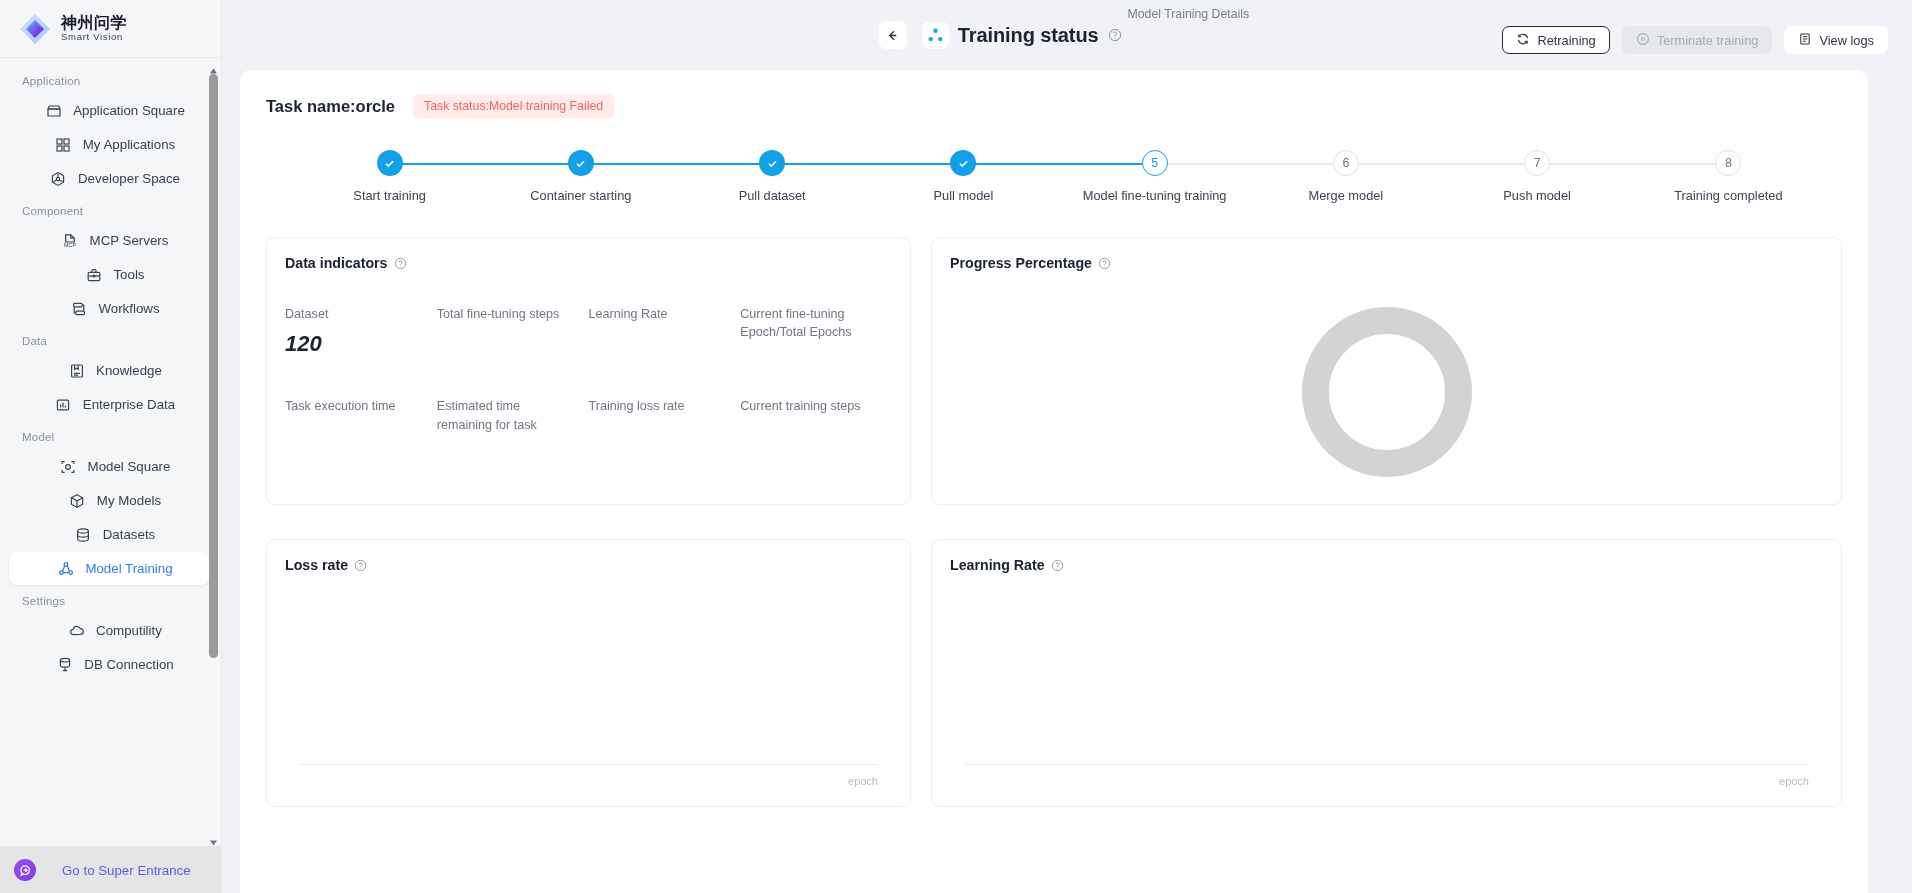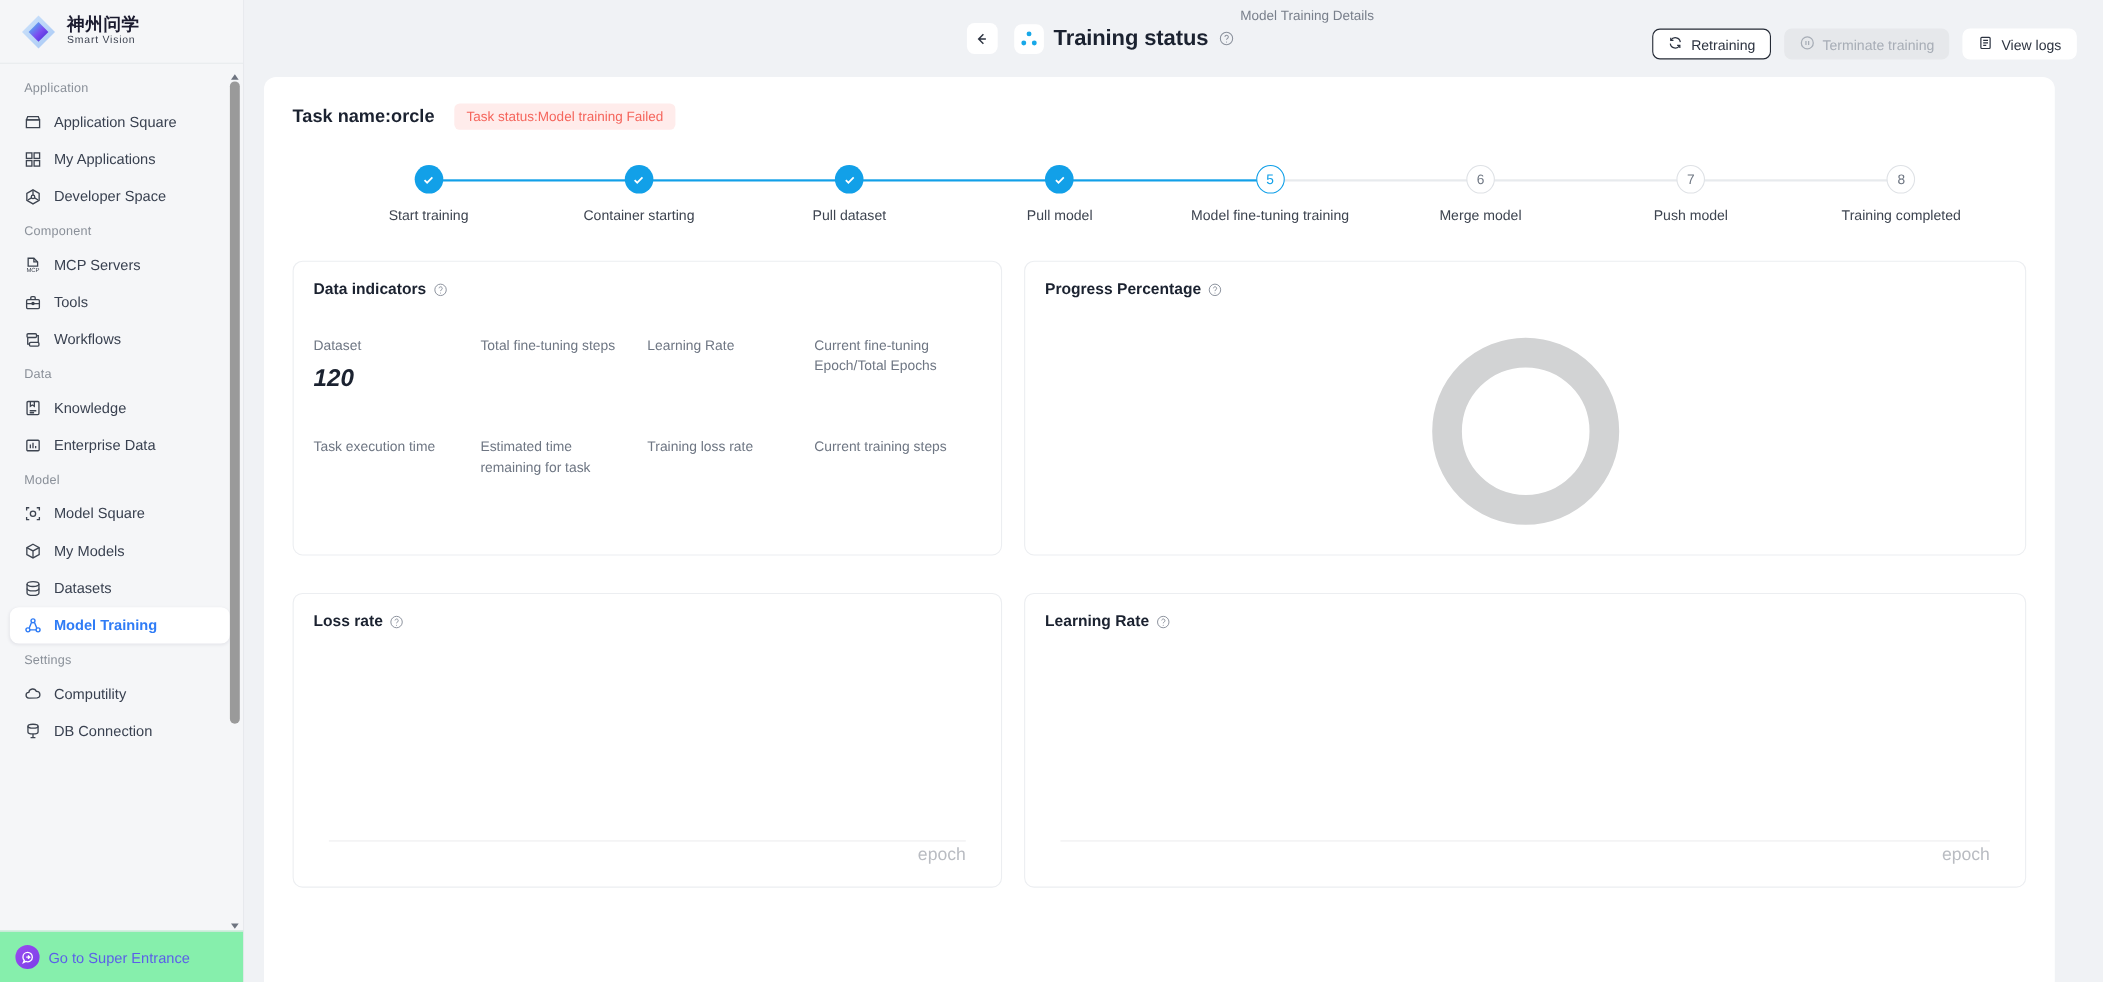--- a/index.html
+++ b/index.html
@@ -35,45 +35,45 @@
     padding-top: 8px;
   }
   .nav-group-label {
     font-size: 11.5px; color: #8a9099; padding: 9px 0 6px 22px;
     letter-spacing: .2px;
   }
   .nav-item {
     display: flex; align-items: center; gap: 11px;
     height: 33px; margin: 1px 12px 1px 9px;
     padding-left: 12px; border-radius: 8px;
-    font-size: 13.3px; color: #394150; cursor: pointer;
+    font-size: 13.3px; color: #394150; cursor: pointer; justify-content: center;
   }
   .nav-item.active {
-    background: #ffffff; color: #2f7cf6; font-weight: 700;
+    background: #ffffff; color: #2f7cf6; font-weight: 400;
     box-shadow: 0 1px 3px rgba(20,30,60,.08);
   }
   .nav-item .ico { width: 17px; height: 17px; display: flex; align-items: center; justify-content: center; flex: 0 0 17px; }
   .nav-item .ico svg { display: block; }
 
   .sb-scrollbar {
     position: absolute; right: 3px; top: 4px; width: 9px; bottom: 4px;
   }
   .sb-arrow {
     position: absolute; top: 0; left: 0; width: 9px; height: 9px;
   }
   .sb-arrow.down { top: auto; bottom: 0; }
   .sb-thumb {
     position: absolute; left: 0; top: 12px; width: 9px; height: 584px;
     background: #9a9a9a; border-radius: 5px;
   }
 
   .sidebar-footer {
     height: 47px; border-top: 1px solid #e6e8eb;
-    display: flex; align-items: center; gap: 8px; padding-left: 14px;
-    background: #86efac;
+    display: flex; align-items: center; gap: 26px; padding-left: 14px;
+    background: #e5e5e5;
   }
   .super-ico {
     width: 22px; height: 22px; border-radius: 50%;
     background: linear-gradient(135deg,#9b4bf0,#7a3fe8);
     display: flex; align-items: center; justify-content: center; flex: 0 0 22px;
   }
   .super-label { font-size: 13.3px; color: #5b5fe8; }
 
   
   .main { flex: 1; height: 893px; position: relative; background: #f0f2f5; overflow: hidden; }
@@ -163,21 +163,21 @@
     position: absolute; left: 0; right: 0; top: 52px; bottom: 10px;
     display: flex; align-items: center; justify-content: center;
   }
   .donut { width: 170px; height: 170px; border-radius: 50%; border: 27px solid #d2d3d4; }
 
   .card-chart { height: 218px; position: relative; }
   .chart-axis {
     position: absolute; left: 14px; right: 14px; bottom: 26px; height: 1px; background: #ededef;
   }
   .chart-xlabel {
-    position: absolute; right: 14px; bottom: 4px; font-size: 16px; color: #b9bcc2;
+    position: absolute; right: 14px; bottom: 4px; font-size: 11px; color: #b9bcc2;
   }
 </style>
 </head>
 <body>
 
 <div class="app">
 
   <aside class="sidebar">
 
     <div class="logo-row">

